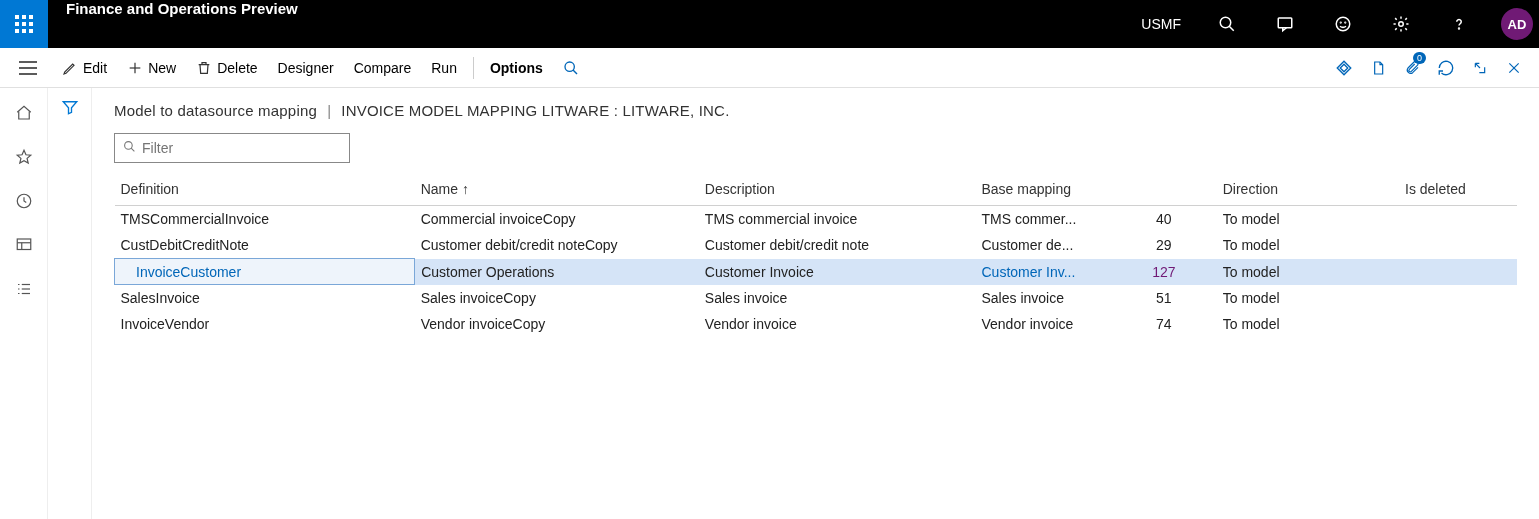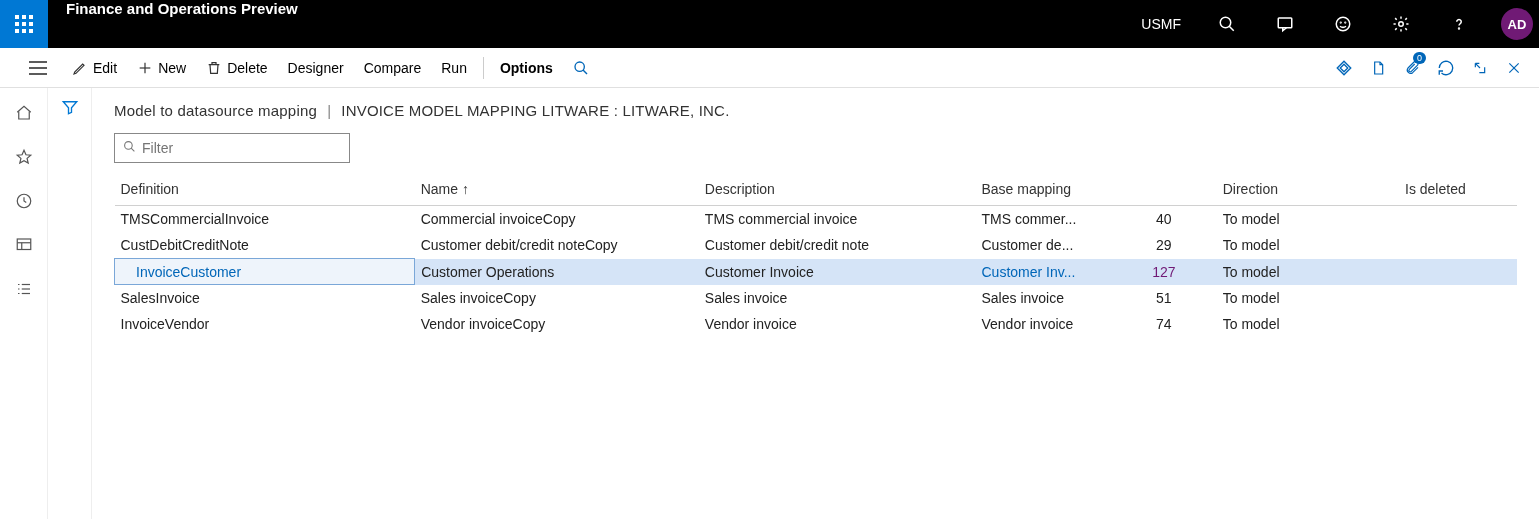--- a/index.html
+++ b/index.html
@@ -22,21 +22,21 @@
   }
   .hdr-text { font-size:14px; padding:0 10px; }
   .avatar {
     width:32px; height:32px; border-radius:50%; background:#701a75; color:#fff;
     display:flex;align-items:center;justify-content:center; font-size:13px; font-weight:600;
     margin-left:6px;
   }
 
   
   .actionbar {
-    height:40px; border-bottom:1px solid #e0e0e0; display:flex; align-items:center; padding-left:14px;
+    height:40px; border-bottom:1px solid #e0e0e0; display:flex; align-items:center; padding-left:4px;
   }
   .hamburger {
     width:48px;height:40px; display:flex;align-items:center;justify-content:center; cursor:pointer;
   }
   .act-btn {
     height:40px; display:flex; align-items:center; padding:0 10px; font-size:14px; cursor:pointer; gap:5px;
   }
   .act-icon { width:16px;height:16px; display:inline-flex;align-items:center;justify-content:center; }
   .act-sep { width:1px; height:22px; background:#ccc; margin:0 6px; }
   .bold { font-weight:600; }

